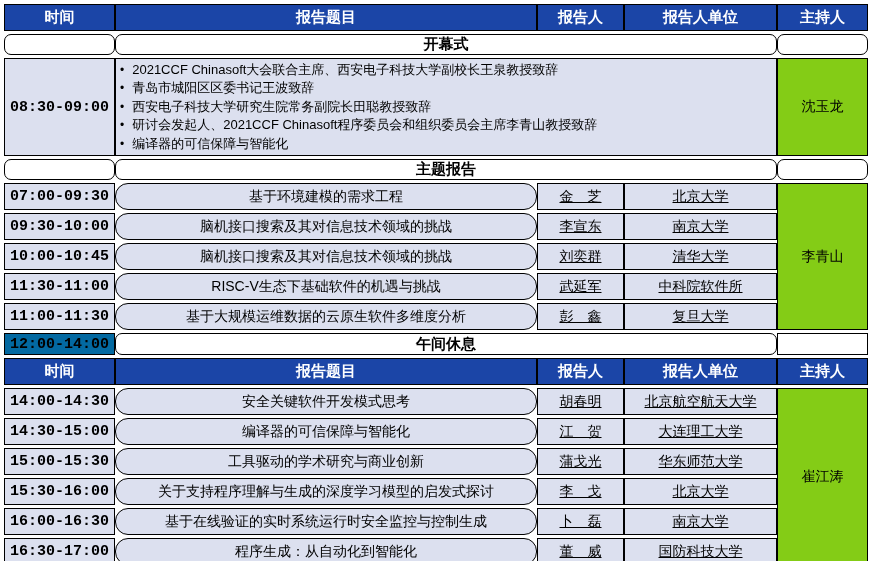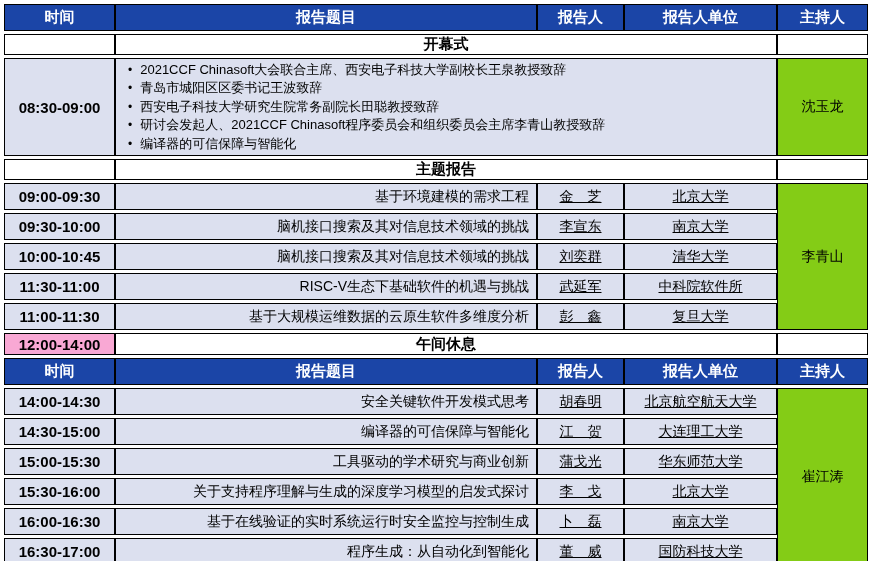--- a/index.html
+++ b/index.html
@@ -16,34 +16,34 @@
     border: 1px solid #000000; box-sizing: border-box;
     vertical-align: middle; overflow: hidden; padding: 0;
   }
   th.colhead {
     background: #1B45A7; color: #ffffff; font-weight: bold;
     font-size: 15px; height: 27px; text-align: center;
   }
   td { font-size: 14px; color: #000000; background: #DCE0EF; }
   td.section {
     background: #ffffff; text-align: center; font-weight: bold;
-    font-size: 15px; height: 20px;
+    font-size: 15px; height: 20px; border-radius: 7px;
   }
   td.blank { background: #ffffff; }
   td.time {
-    font-family: Liberation Sans, sans-serif; font-weight: bold;
+    font-family: Liberation Mono, monospace; font-weight: bold;
     font-size: 15px; text-align: center;
   }
-  td.white { background: #f9a8d4; }
-  td.title { text-align: right; padding: 0 7px; }
+  td.white { background: #0369a1; }
+  td.title { text-align: center; padding: 0 7px; border-radius: 13px; }
   td.center { text-align: center; text-decoration: underline; }
   td.host { background: #84cc16; text-align: center; font-size: 14px; }
   tr.talk td { height: 27px; }
   tr.lunch td { height: 22px; }
-  td.opening-cell { height: 94px; padding: 2px 8px; margin-top: 12px; }
+  td.opening-cell { height: 94px; padding: 2px 0; margin-top: 12px; }
   ul.bullets { margin: 0; padding: 0; list-style: none; font-size: 13px; line-height: 1.42; }
   ul.bullets li::before { content: "•"; margin: 0 8px 0 4px; font-size: 12px; }
 </style>
 </head>
 <body>
 
 <div class="wrap">
   <table class="schedule">
     <colgroup>
       <col style="width:111px">
@@ -82,21 +82,21 @@
       <td class="host">沈玉龙</td>
     </tr>
 
     <tr>
       <td class="section blank"></td>
       <td class="section" colspan="3">主题报告</td>
       <td class="section blank"></td>
     </tr>
 
     <tr class="talk">
-      <td class="time">09:00-09:30</td>
+      <td class="time">07:00-09:30</td>
       <td class="title">基于环境建模的需求工程</td>
       <td class="center">金　芝</td>
       <td class="center">北京大学</td>
       <td class="host" rowspan="5">李青山</td>
     </tr>
     <tr class="talk">
       <td class="time">09:30-10:00</td>
       <td class="title">脑机接口搜索及其对信息技术领域的挑战</td>
       <td class="center">李宣东</td>
       <td class="center">南京大学</td>

